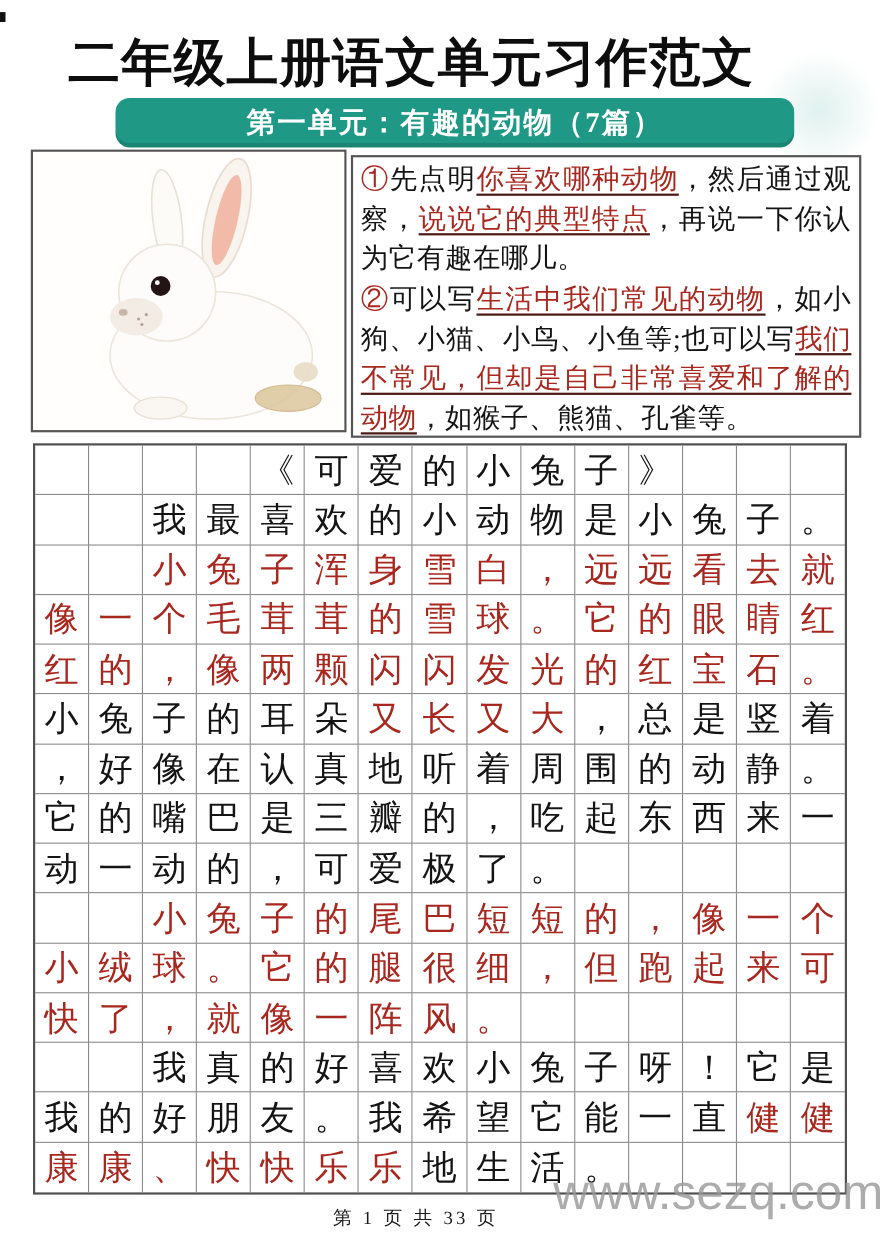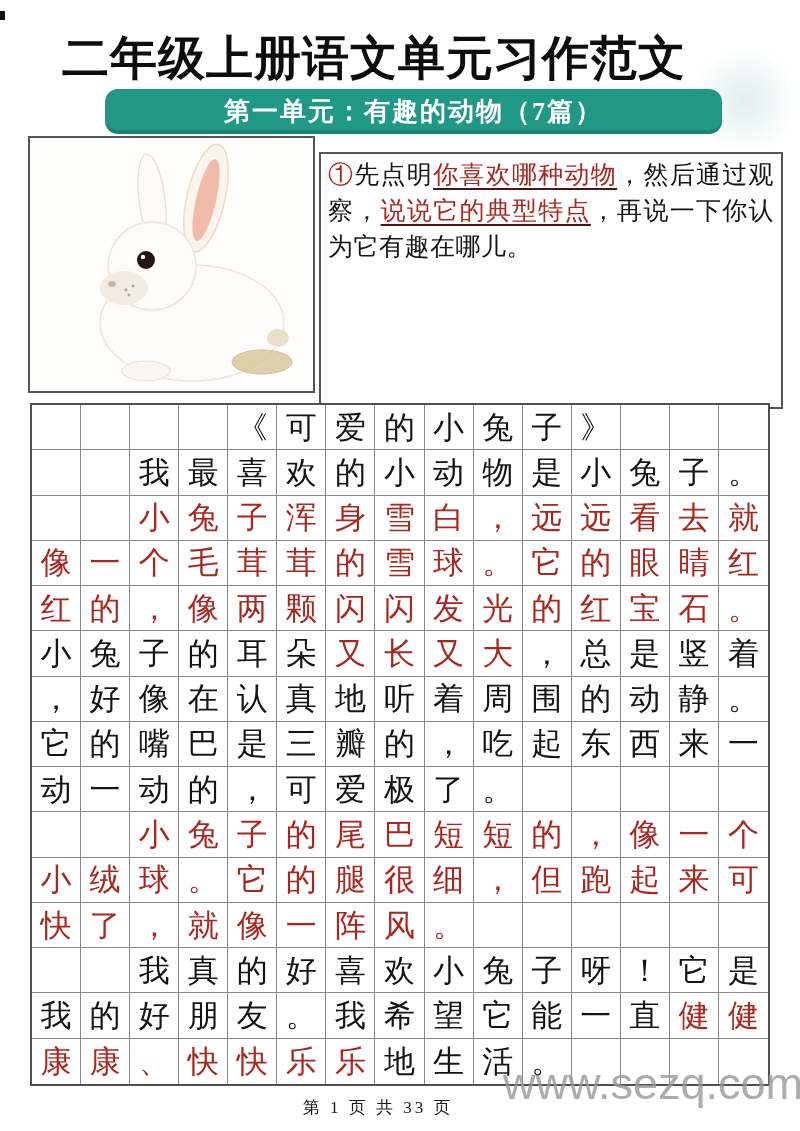--- a/index.html
+++ b/index.html
@@ -28,21 +28,21 @@
     background:var(--teal);box-shadow:inset 0 -4px 0 rgba(0,0,0,0.12);
     color:#ffffff;font-size:26px;font-weight:bold;letter-spacing:2px;
     display:flex;align-items:center;justify-content:center;
   }
   .photo-box{
     position:absolute;left:28px;top:136px;width:287px;height:257px;
     border:2px solid #555;background:#ffffff;box-sizing:border-box;
   }
   .photo-box svg{display:block;width:100%;height:100%;}
   .inst-box{
-    position:absolute;left:319px;top:152px;width:464px;height:257px;
+    position:absolute;left:319px;top:141px;width:464px;height:257px;
     border:2px solid #555;background:#ffffff;box-sizing:border-box;
     padding:3px 7px 0 7px;
     font-size:25px;line-height:36.2px;color:var(--ink);
     text-align:justify;letter-spacing:0.5px;
   }
   .inst-box p{margin:0;}
   .s-b{color:var(--ink);}
   .s-m{color:var(--red);}
   .s-ru{
     color:var(--red);
@@ -112,20 +112,21 @@
 
       <ellipse cx="116" cy="233" rx="24" ry="10" fill="#faf7f2" stroke="#e9e0d4" stroke-width="1.2"></ellipse>
 
       <ellipse cx="232" cy="224" rx="30" ry="12" fill="#dcc69c" opacity="0.85" stroke="#ccb084" stroke-width="1"></ellipse>
       <ellipse cx="248" cy="200" rx="11" ry="9" fill="#e8dcc4" opacity="0.9"></ellipse>
     </svg>
   </div>
 
   <div class="inst-box" id="instructions">
       <p><span class="s-m">①</span><span class="s-b">先点明</span><span class="s-ru">你喜欢哪种动物</span><span class="s-b">，然后通过观察，</span><span class="s-ru">说说它的典型特点</span><span class="s-b">，再说一下你认为它有趣在哪儿。</span></p>
+      <p><span class="s-m">②</span><span class="s-b">可以写</span><span class="s-ru">生活中我们常见的动物</span><span class="s-b">，如小狗、小猫、小鸟、小鱼等;也可以写</span><span class="s-ru">我们不常见，但却是自己非常喜爱和了解的动物</span><span class="s-b">，如猴子、熊猫、孔雀等。</span></p>
     </div>
 
   <div class="grid" id="grid">
       <div class="cell"></div>
       <div class="cell"></div>
       <div class="cell"></div>
       <div class="cell"></div>
       <div class="cell">《</div>
       <div class="cell">可</div>
       <div class="cell">爱</div>

